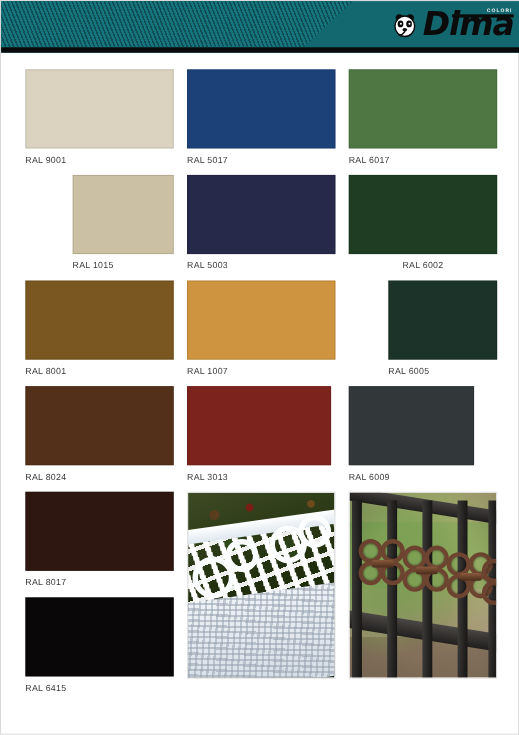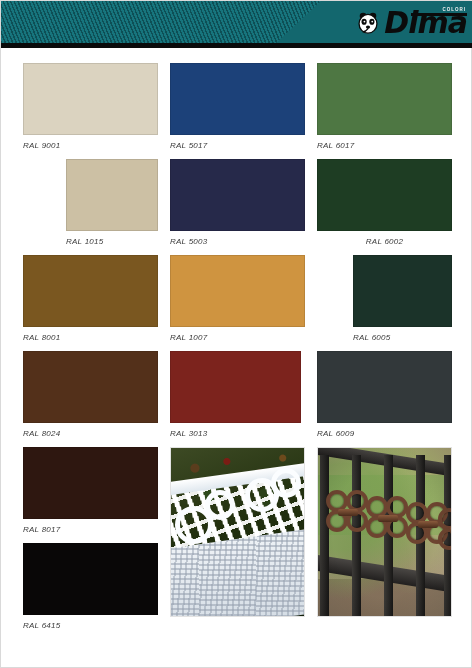--- a/index.html
+++ b/index.html
@@ -47,21 +47,21 @@
   }
   #logo-bar {
     position:absolute; right:0; top:5px; width:56px; height:3px;
     background:#0b0b0b;
   }
 
   
   #grid {
     position:absolute; left:22px; top:62px; width:429px; height:590px;
   }
-  .cell { position:absolute;font-style:italic; }
+  .cell { position:absolute; }
   .sw {
     width:100%; height:72px; border:1px solid rgba(0,0,0,.10);
   }
   .sw-label {
     margin-top:6px; font-size:8px; line-height:10px; color:#3a3a3a;
     letter-spacing:.25px; white-space:nowrap;
   }
 
   
   .photo {
@@ -220,21 +220,21 @@
         <div class="sw-label">RAL 6005</div>
       </div>
       <div class="cell" style="left: 0px; top: 288px; width: 135px;">
         <div class="sw" style="background: rgb(83, 48, 26);"></div>
         <div class="sw-label">RAL 8024</div>
       </div>
       <div class="cell" style="left: 147px; top: 288px; width: 131px;">
         <div class="sw" style="background: rgb(124, 35, 29);"></div>
         <div class="sw-label">RAL 3013</div>
       </div>
-      <div class="cell" style="left: 294px; top: 288px; width: 135px;">
+      <div class="cell" style="left: 294px; top: 288px; width: 114px;">
         <div class="sw" style="background: rgb(50, 56, 58);"></div>
         <div class="sw-label">RAL 6009</div>
       </div>
       <div class="cell" style="left: 0px; top: 384px; width: 135px;">
         <div class="sw" style="background: rgb(46, 23, 16);"></div>
         <div class="sw-label">RAL 8017</div>
       </div>
       <div class="cell" style="left: 0px; top: 480px; width: 135px;">
         <div class="sw" style="background: rgb(9, 7, 7);"></div>
         <div class="sw-label">RAL 6415</div>

